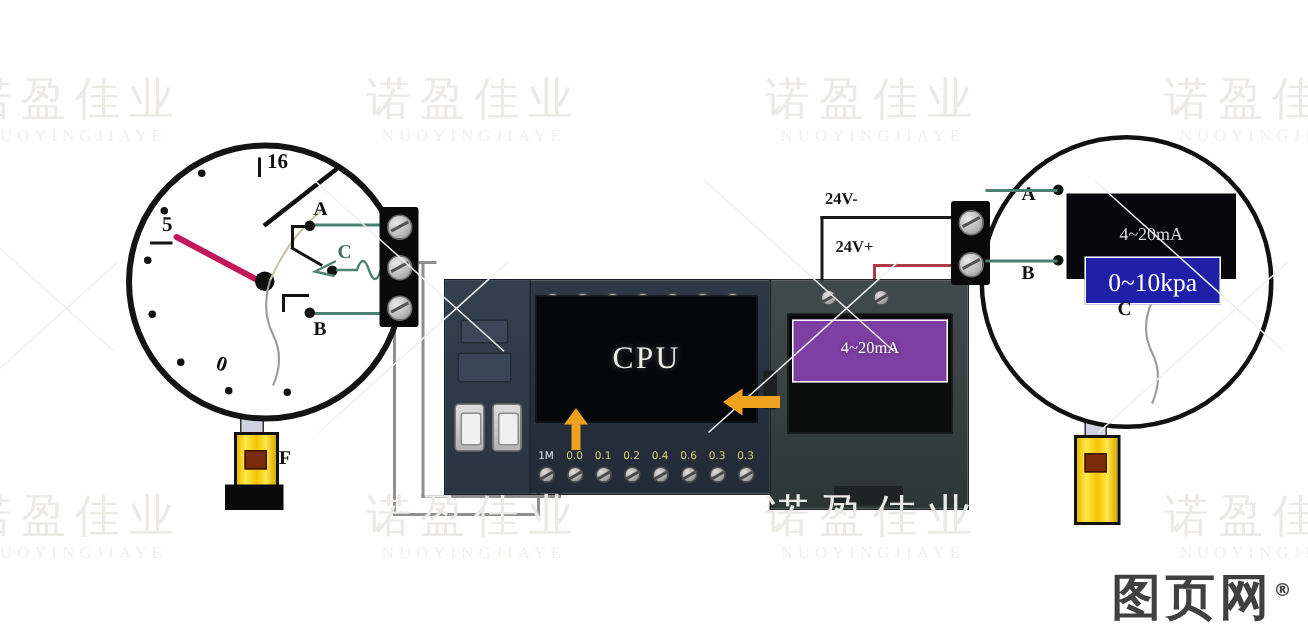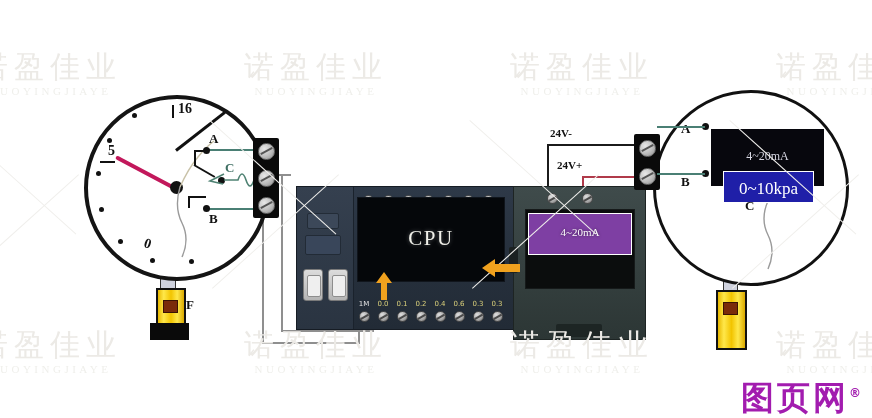--- a/index.html
+++ b/index.html
@@ -98,21 +98,21 @@
   .w{position:absolute;z-index:2;}
   .w-black{background:#1b1b1b;}
   .w-red{background:#b03a4a;}
   .w-grey{background:#8f8f8f;}
   .vlabel{position:absolute;font-size:11px;font-weight:bold;color:#111;
           font-family:"Liberation Serif",serif;z-index:6;white-space:nowrap;}
 
   
   #logo{position:absolute;right:8px;bottom:4px;z-index:7;
         font-family:"DejaVu Sans",sans-serif;font-size:33px;font-weight:bold;
-        color:#a21caf;letter-spacing:3px;line-height:1;
+        color:#404040;letter-spacing:3px;line-height:1;
         -webkit-text-stroke:0px;}
   #logo .reg{font-size:12px;vertical-align:super;}
 </style>
 </head>
 <body>
 
 <div id="stage">
 
   <div class="wm-layer">
     <div class="wm-diag" style="left:210px;top:120px;width:170px;transform:rotate(42deg);"></div>

